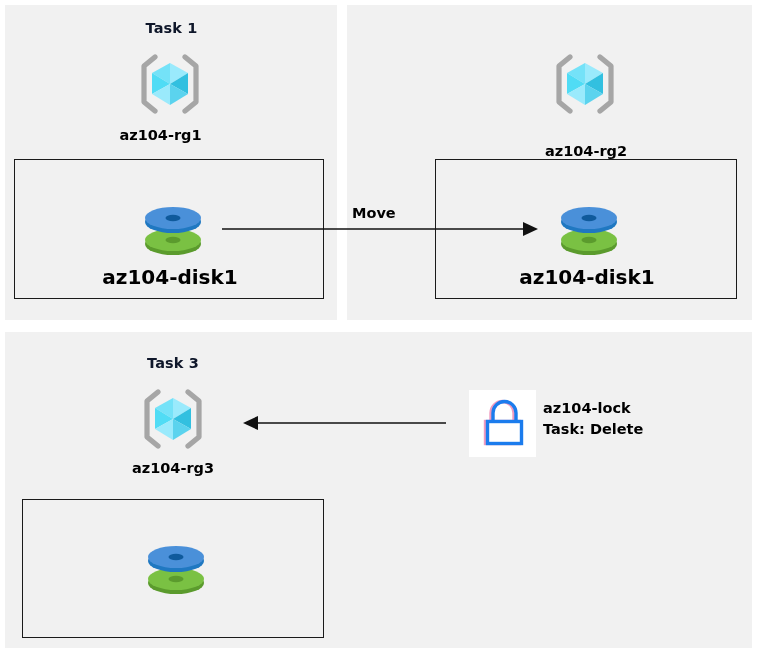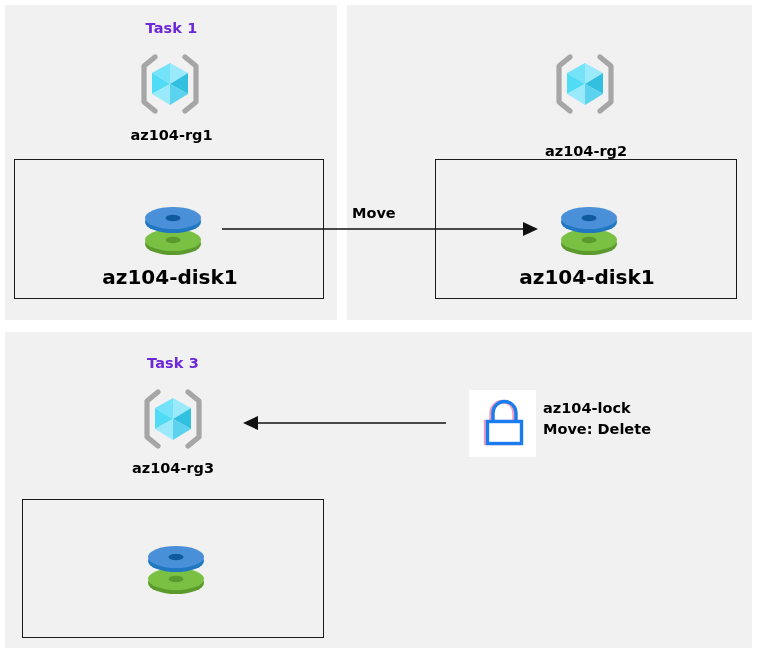--- a/index.html
+++ b/index.html
@@ -28,21 +28,21 @@
   }
   #panel-task1 { left: 5px;  top: 5px;   width: 332px; height: 315px; }
   #panel-task2 { left: 347px;top: 5px;   width: 405px; height: 315px; }
   #panel-task3 { left: 5px;  top: 332px; width: 747px; height: 316px; }
 
   
   .task-title {
     position: absolute;
     font-size: 14.5px;
     font-weight: bold;
-    color: #6d28d9;
+    color: #0f172a;
     text-align: center;
     white-space: nowrap;
     letter-spacing: 0.1px;
   }
   #task1-title { left: 14px;  top: 20px;  width: 315px; }
   #task2-title { left: 435px; top: 20px;  width: 302px; }
   #task3-title { left: 22px;  top: 355px; width: 302px; }
 
   
   .rg-icon {
@@ -56,21 +56,21 @@
 
   
   .rg-label {
     position: absolute;
     font-size: 14.5px;
     font-weight: bold;
     color: #000000;
     text-align: center;
     white-space: nowrap;
   }
-  #rg1-label { left: 14px;  top: 127px; width: 315px; }
+  #rg1-label { left: 3px;  top: 127px; width: 315px; }
   #rg2-label { left: 435px; top: 127px; width: 302px; margin-top: 16px; }
   #rg3-label { left: 22px;  top: 460px; width: 302px; }
 
   
   .res-box {
     position: absolute;
     border: 1.6px solid #1a1a1a;
     background: #f1f1f1;
     box-sizing: border-box;
   }
@@ -283,16 +283,16 @@
         <rect x="5.5" y="23.5" width="34" height="22" fill="none" stroke="#f09bbf" stroke-width="3.4"></rect>
 
         <path d="M13 24 L13 15 A11.5 11.5 0 0 1 36 15 L36 24" fill="none" stroke="#1b7ced" stroke-width="3.4"></path>
         <rect x="7.5" y="23.5" width="34" height="22" fill="#ffffff" stroke="#1b7ced" stroke-width="3.4"></rect>
       </svg>
     </div>
   </div>
 
   <div id="lock-text">
     <div>az104-lock</div>
-    <div>Move: Delete</div>
+    <div>Task: Delete</div>
   </div>
 
 </div>
 
 </body></html>

